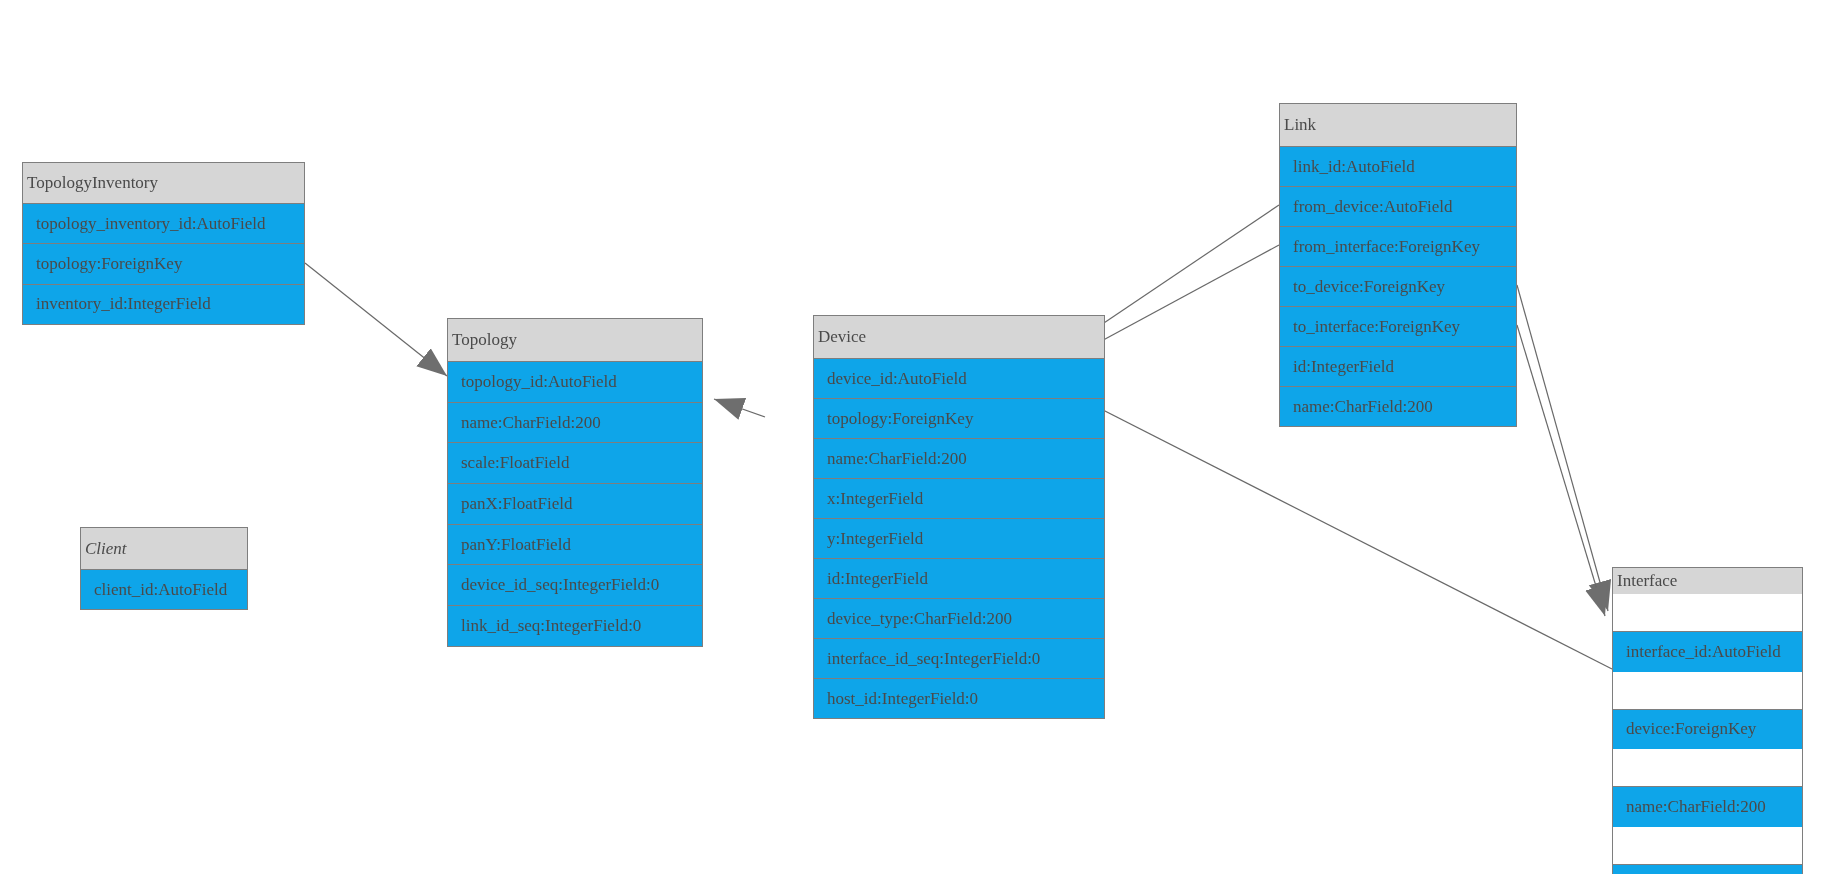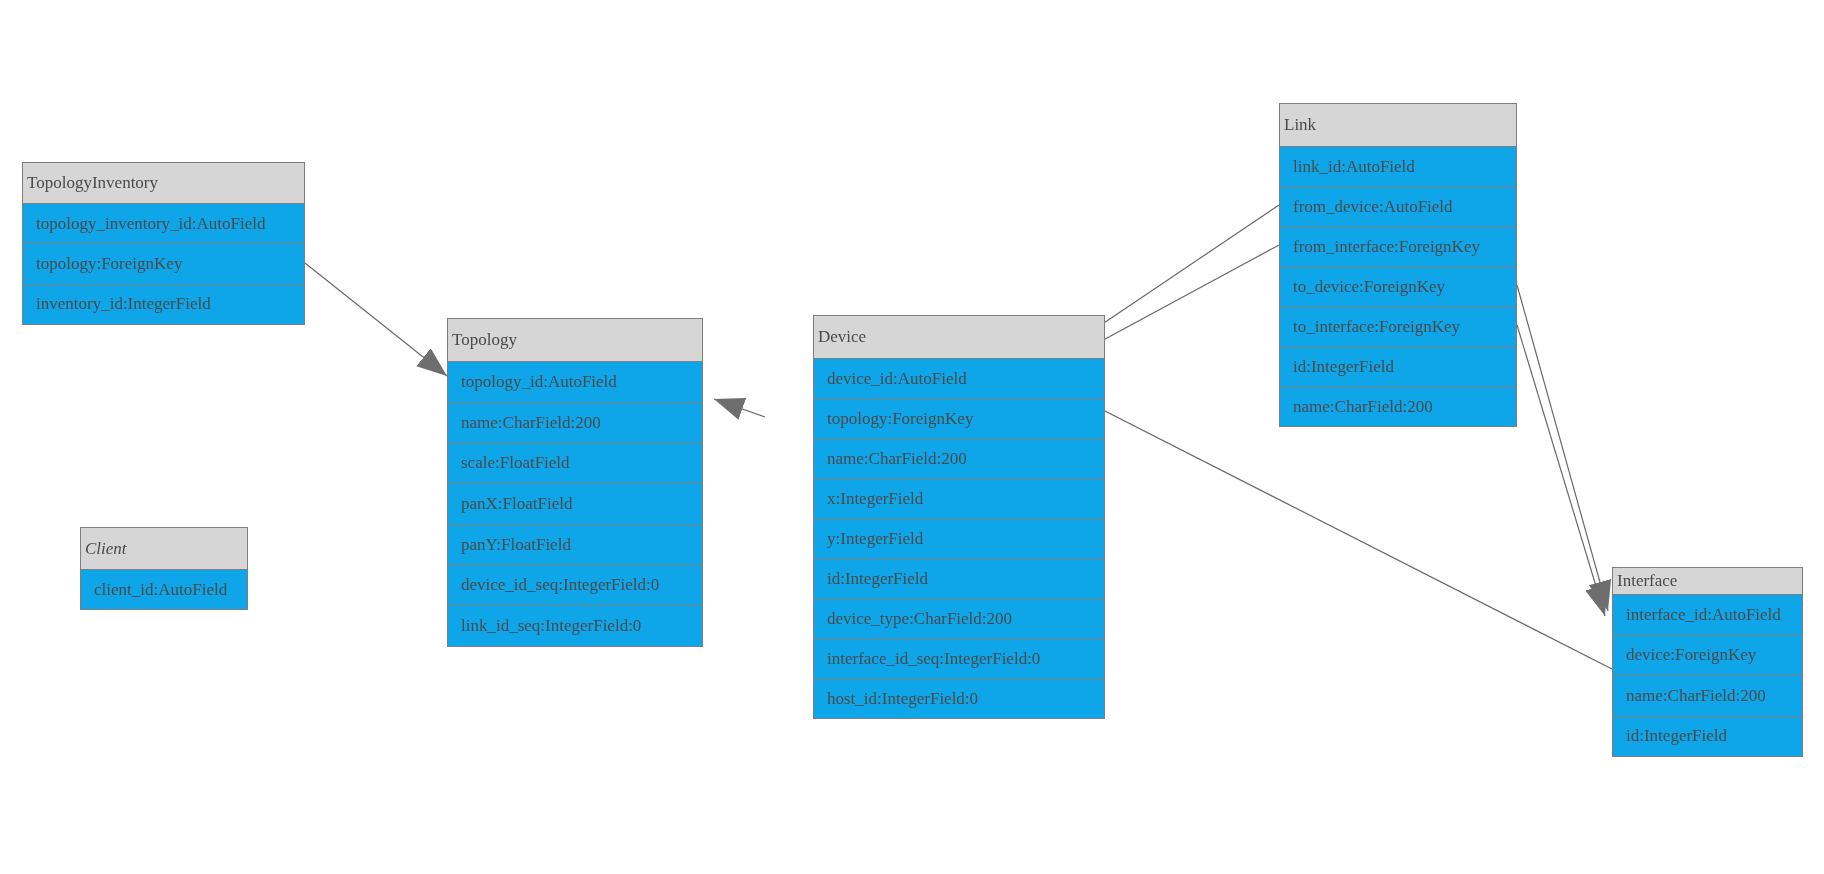--- a/index.html
+++ b/index.html
@@ -52,21 +52,21 @@
     padding-left: 13px;
     border-top: 1px solid var(--border, #7e7e7e);
     background: #0ea5e9;
     white-space: nowrap;
   }
   #entity-topologyinventory .entity-header { height: 40px; }
   #entity-topologyinventory .entity-row   { height: 40.3px; }
   #entity-topology .entity-row            { height: 40.7px; }
   #entity-client .entity-header           { height: 41px; font-style: italic; }
   #entity-interface .entity-header        { height: 26px; }
-  #entity-interface .entity-row           { height: 40.5px; }
+  #entity-interface .entity-row           { height: 40.5px; margin-top: 37px; }
 </style>
 </head>
 <body>
 
 <div id="canvas">
 
   <svg id="edges" viewBox="0 0 1824 874" xmlns="http://www.w3.org/2000/svg">
     <defs>
       <marker id="arrow" markerUnits="userSpaceOnUse" markerWidth="30" markerHeight="24" viewBox="0 0 26 20" refX="26" refY="10" orient="auto">
         <path d="M0,0 L26,10 L0,20 z" fill="#6e6e6e"></path>

